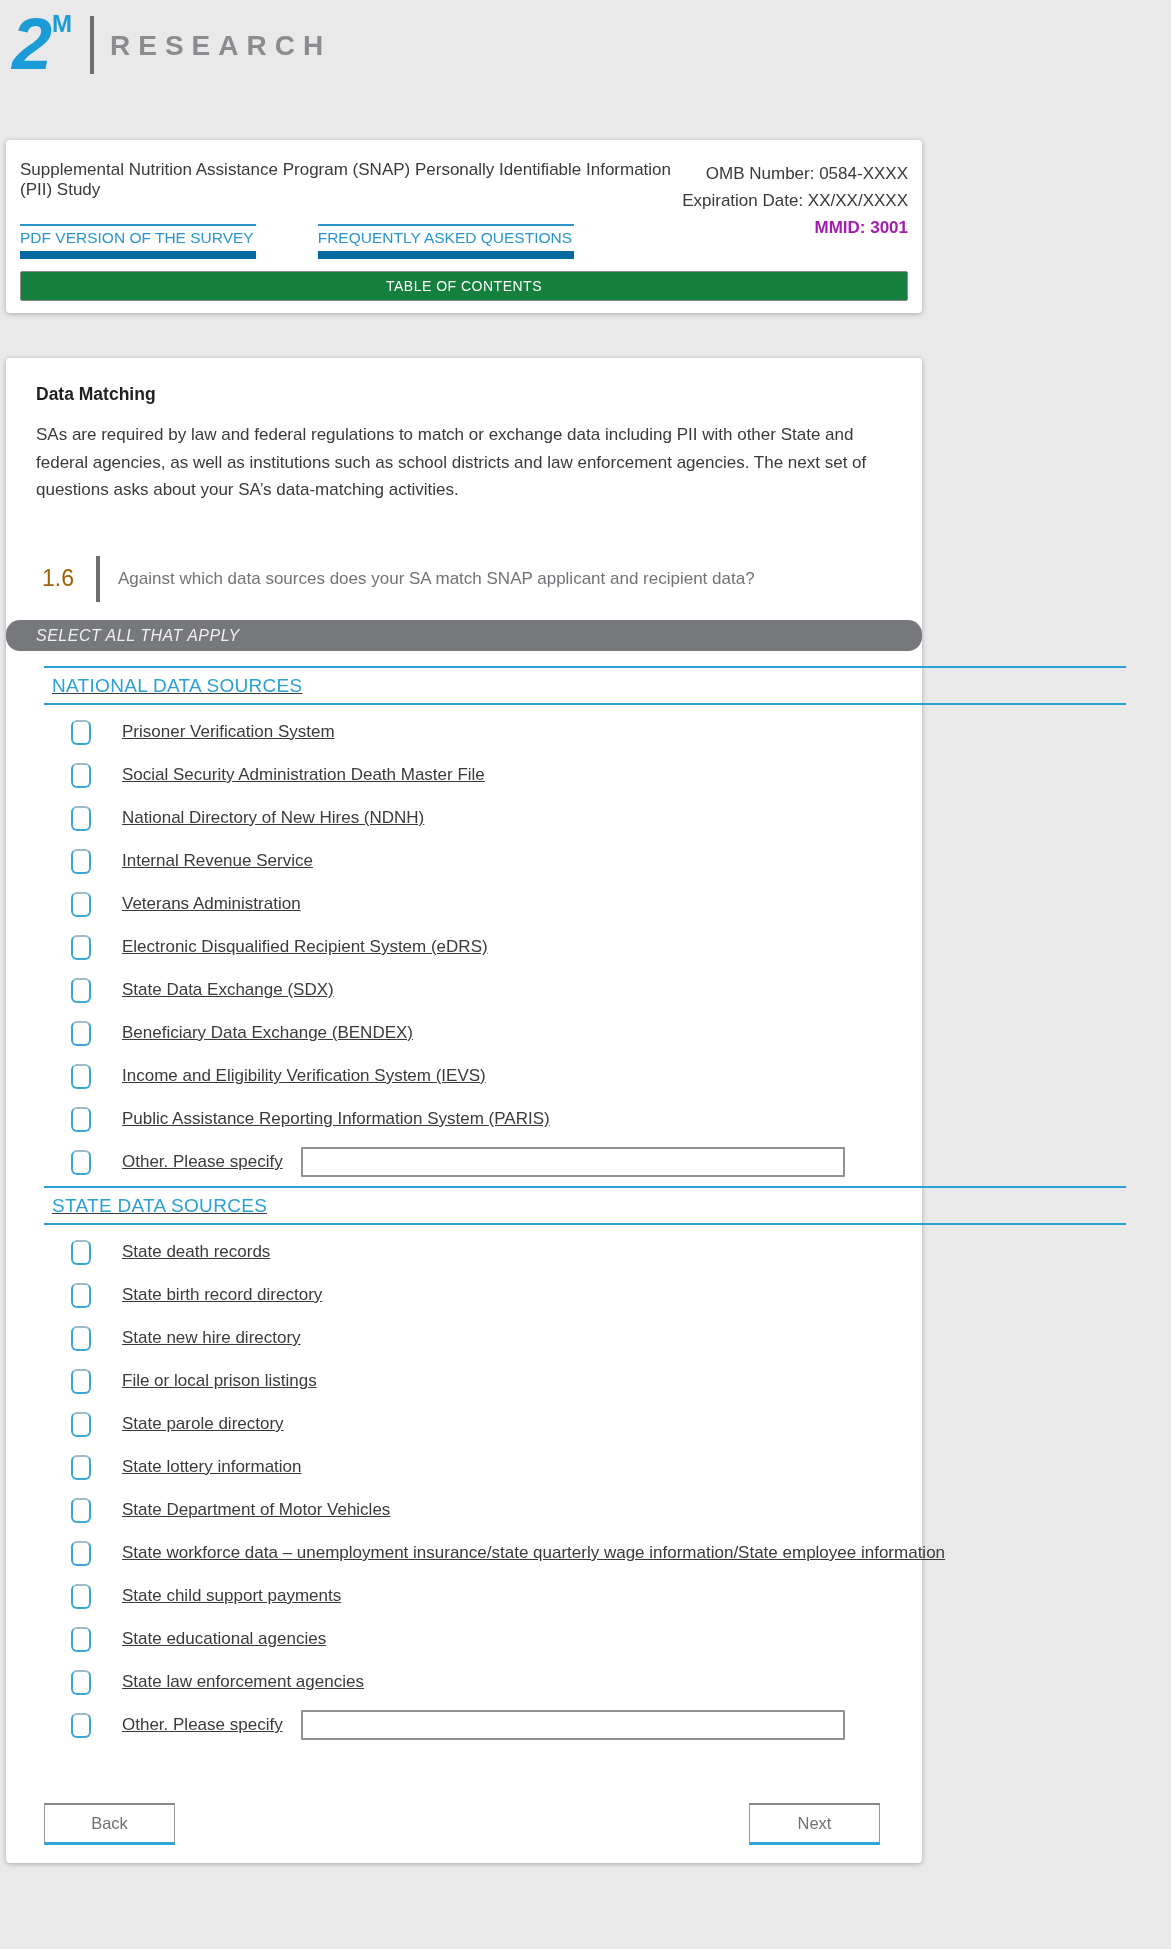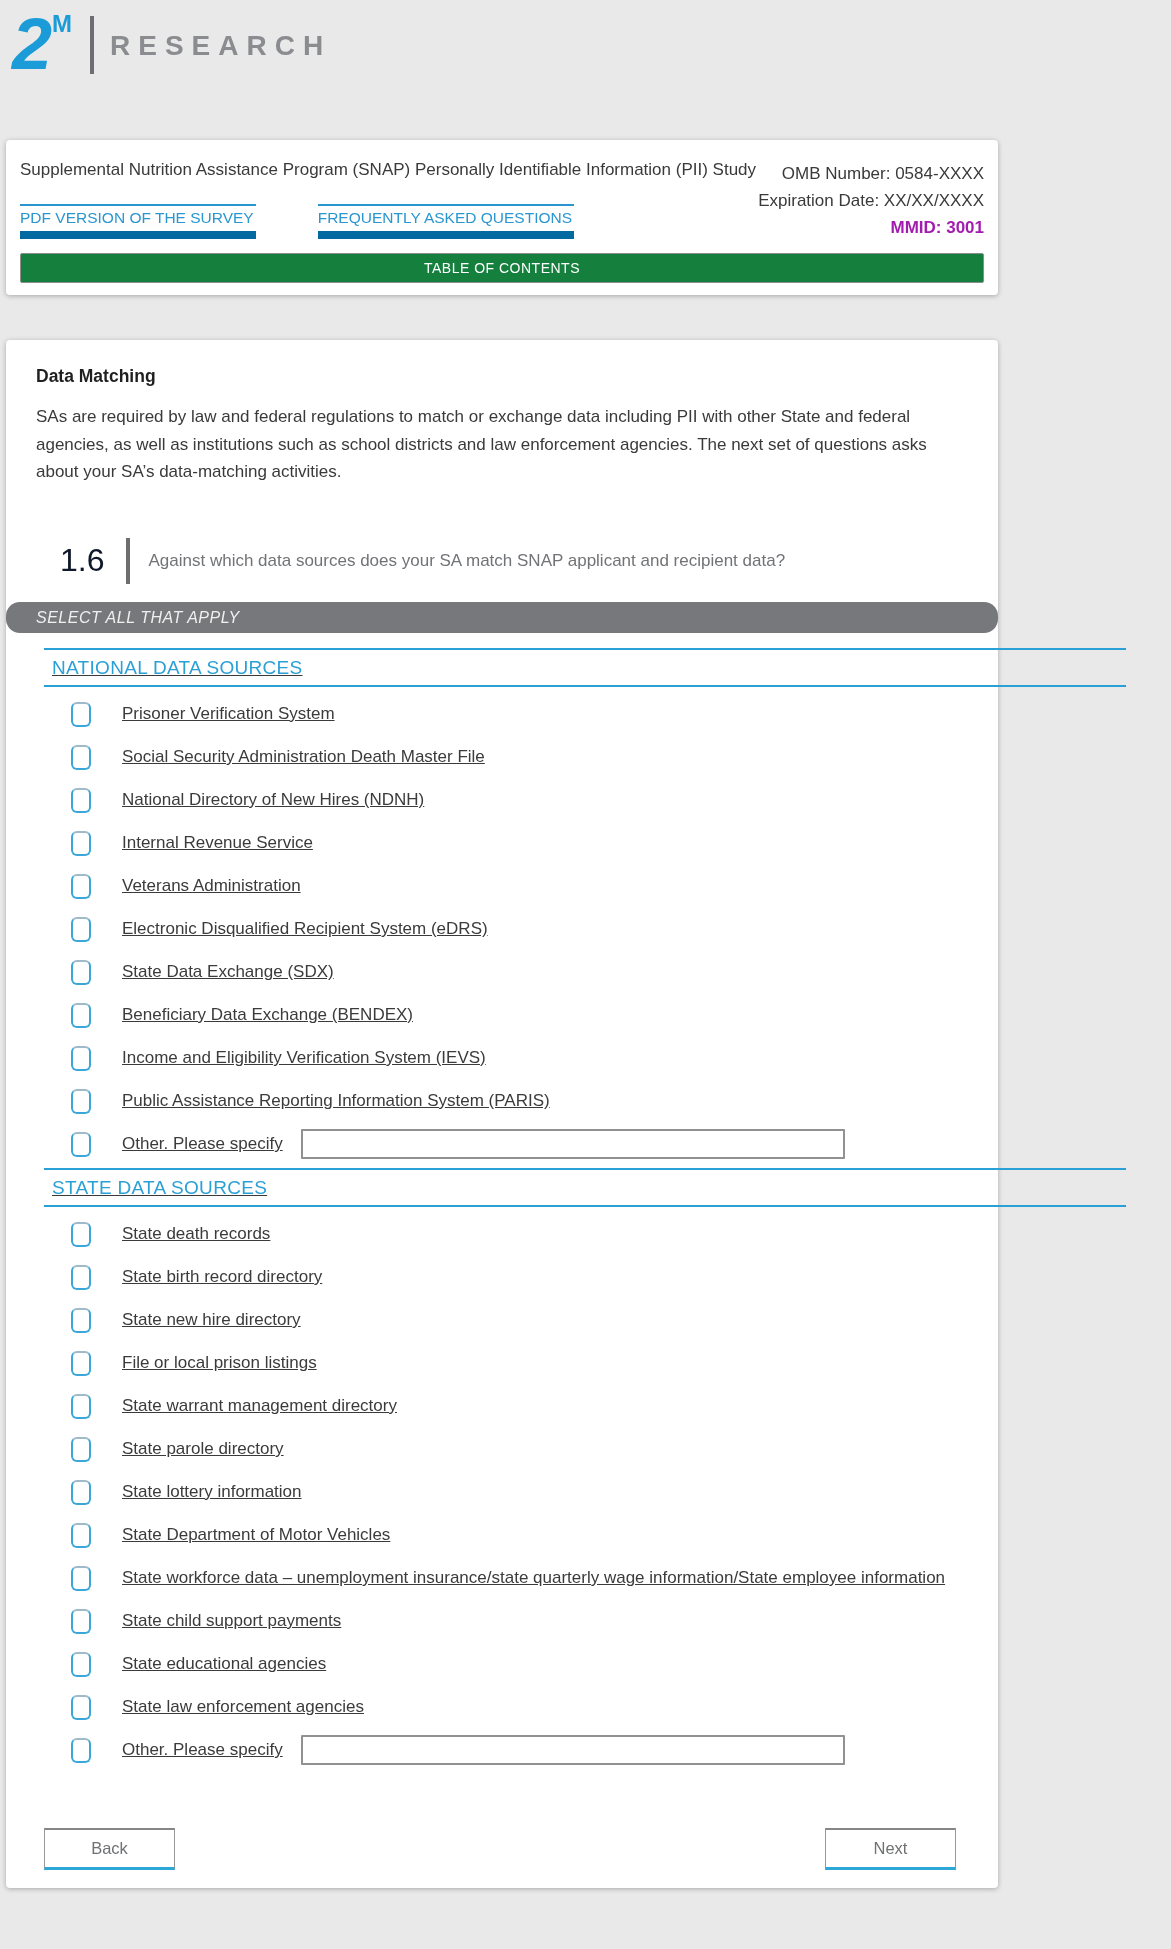--- a/index.html
+++ b/index.html
@@ -12,41 +12,41 @@
     overflow:hidden;
   }
   
   .logo-row { height:130px; padding:8px 0 0 12px; box-sizing:border-box; display:flex; align-items:flex-start; }
   .logo-mark { display:flex; align-items:flex-start; }
   .logo-two { font-size:72px; line-height:72px; font-weight:bold; color:#1b9cd8; font-style:italic; letter-spacing:-2px; }
   .logo-m { font-size:24px; font-weight:bold; color:#1b9cd8; margin:2px 0 0 2px; }
   .logo-div { width:4px; height:58px; background:#6d6e71; margin:8px 16px 0 18px; }
   .logo-research { font-size:28px; font-weight:bold; color:#8a8c8f; letter-spacing:8px; margin-top:22px; }
   
-  .card { width:992px; margin-left:6px; background:#fff; border-radius:4px;
+  .card { width:916px; margin-left:6px; background:#fff; border-radius:4px;
           box-shadow:0 1px 5px rgba(0,0,0,0.28); box-sizing:border-box; }
   .card.header-card { margin-top:10px; padding:20px 14px 12px 14px; }
   
   .hdr-flex { display:flex; justify-content:space-between; }
   .hdr-left { display:flex; flex-direction:column; }
   .hdr-title { font-size:17px; color:#3a3a3a; }
   .links-row { margin-top:24px; display:flex; gap:62px; }
   .hdr-link { font-size:15.5px; color:#2996d0; border-top:2px solid #2996d0; border-bottom:8px solid #0369a1;
               padding:3px 2px 4px 0; text-decoration:none; cursor:pointer; }
   .hdr-right { text-align:right; font-size:17px; line-height:27px; color:#3a3a3a; white-space:nowrap; }
   .hdr-right .mmid { font-weight:bold; color:#a21caf; }
   .toc-bar { margin-top:12px; height:30px; background:#15803d; border:1px solid #8c8c8c; border-radius:2px;
              color:#ffffff; font-size:14px; display:flex; align-items:center; justify-content:center;
              letter-spacing:0.5px; cursor:pointer; box-sizing:border-box; }
   
   .card.main-card { margin-top:45px; padding:26px 30px 16px 30px; }
   .section-title { font-size:17.5px; font-weight:bold; color:#1f1f1f; }
   .intro { margin-top:16px; font-size:17px; line-height:27.5px; color:#3a3a3a; max-width:1105px; }
   .q-row { margin-top:52px; display:flex; align-items:center; height:46px; }
-  .q-num { font-size:32px; color:#0f172a; margin-left:24px; }
+  .q-num { font-size:23px; color:#a16207; margin-left:6px; }
   .q-div { width:4px; height:46px; background:#6d6e71; margin:0 18px 0 22px; }
   .q-text { font-size:17px; color:#717376; }
   .select-bar { margin:18px -30px 0 -30px; height:31px; background:#77787b; color:#f0f0f0;
                 font-style:italic; font-size:16px; line-height:31px; padding-left:30px; letter-spacing:0.5px;border-radius:14px; }
   .group { margin:15px 0 0 8px; width:1082px;text-decoration:underline; }
   .group + .group { margin-top:2px; }
   .group-head { border-top:2px solid #2aa0d7; border-bottom:2px solid #2aa0d7;
                 padding:7px 0 6px 8px; color:#2aa0d7; font-size:19px; letter-spacing:0.3px; }
   .chk-list { padding:6px 0 0 0; }
   .chk-row { display:flex; align-items:center; min-height:43px; padding-left:27px; box-sizing:border-box; }
@@ -195,25 +195,20 @@
     <span class="chk-label">State new hire directory</span>
 
   </div>
 
   <div class="chk-row">
     <span class="chk-box"></span>
     <span class="chk-label">File or local prison listings</span>
 
   </div>
 
-  <div class="chk-row">
-    <span class="chk-box"></span>
-    <span class="chk-label">State warrant management directory</span>
-
-  </div>
 
   <div class="chk-row">
     <span class="chk-box"></span>
     <span class="chk-label">State parole directory</span>
 
   </div>
 
   <div class="chk-row">
     <span class="chk-box"></span>
     <span class="chk-label">State lottery information</span>

